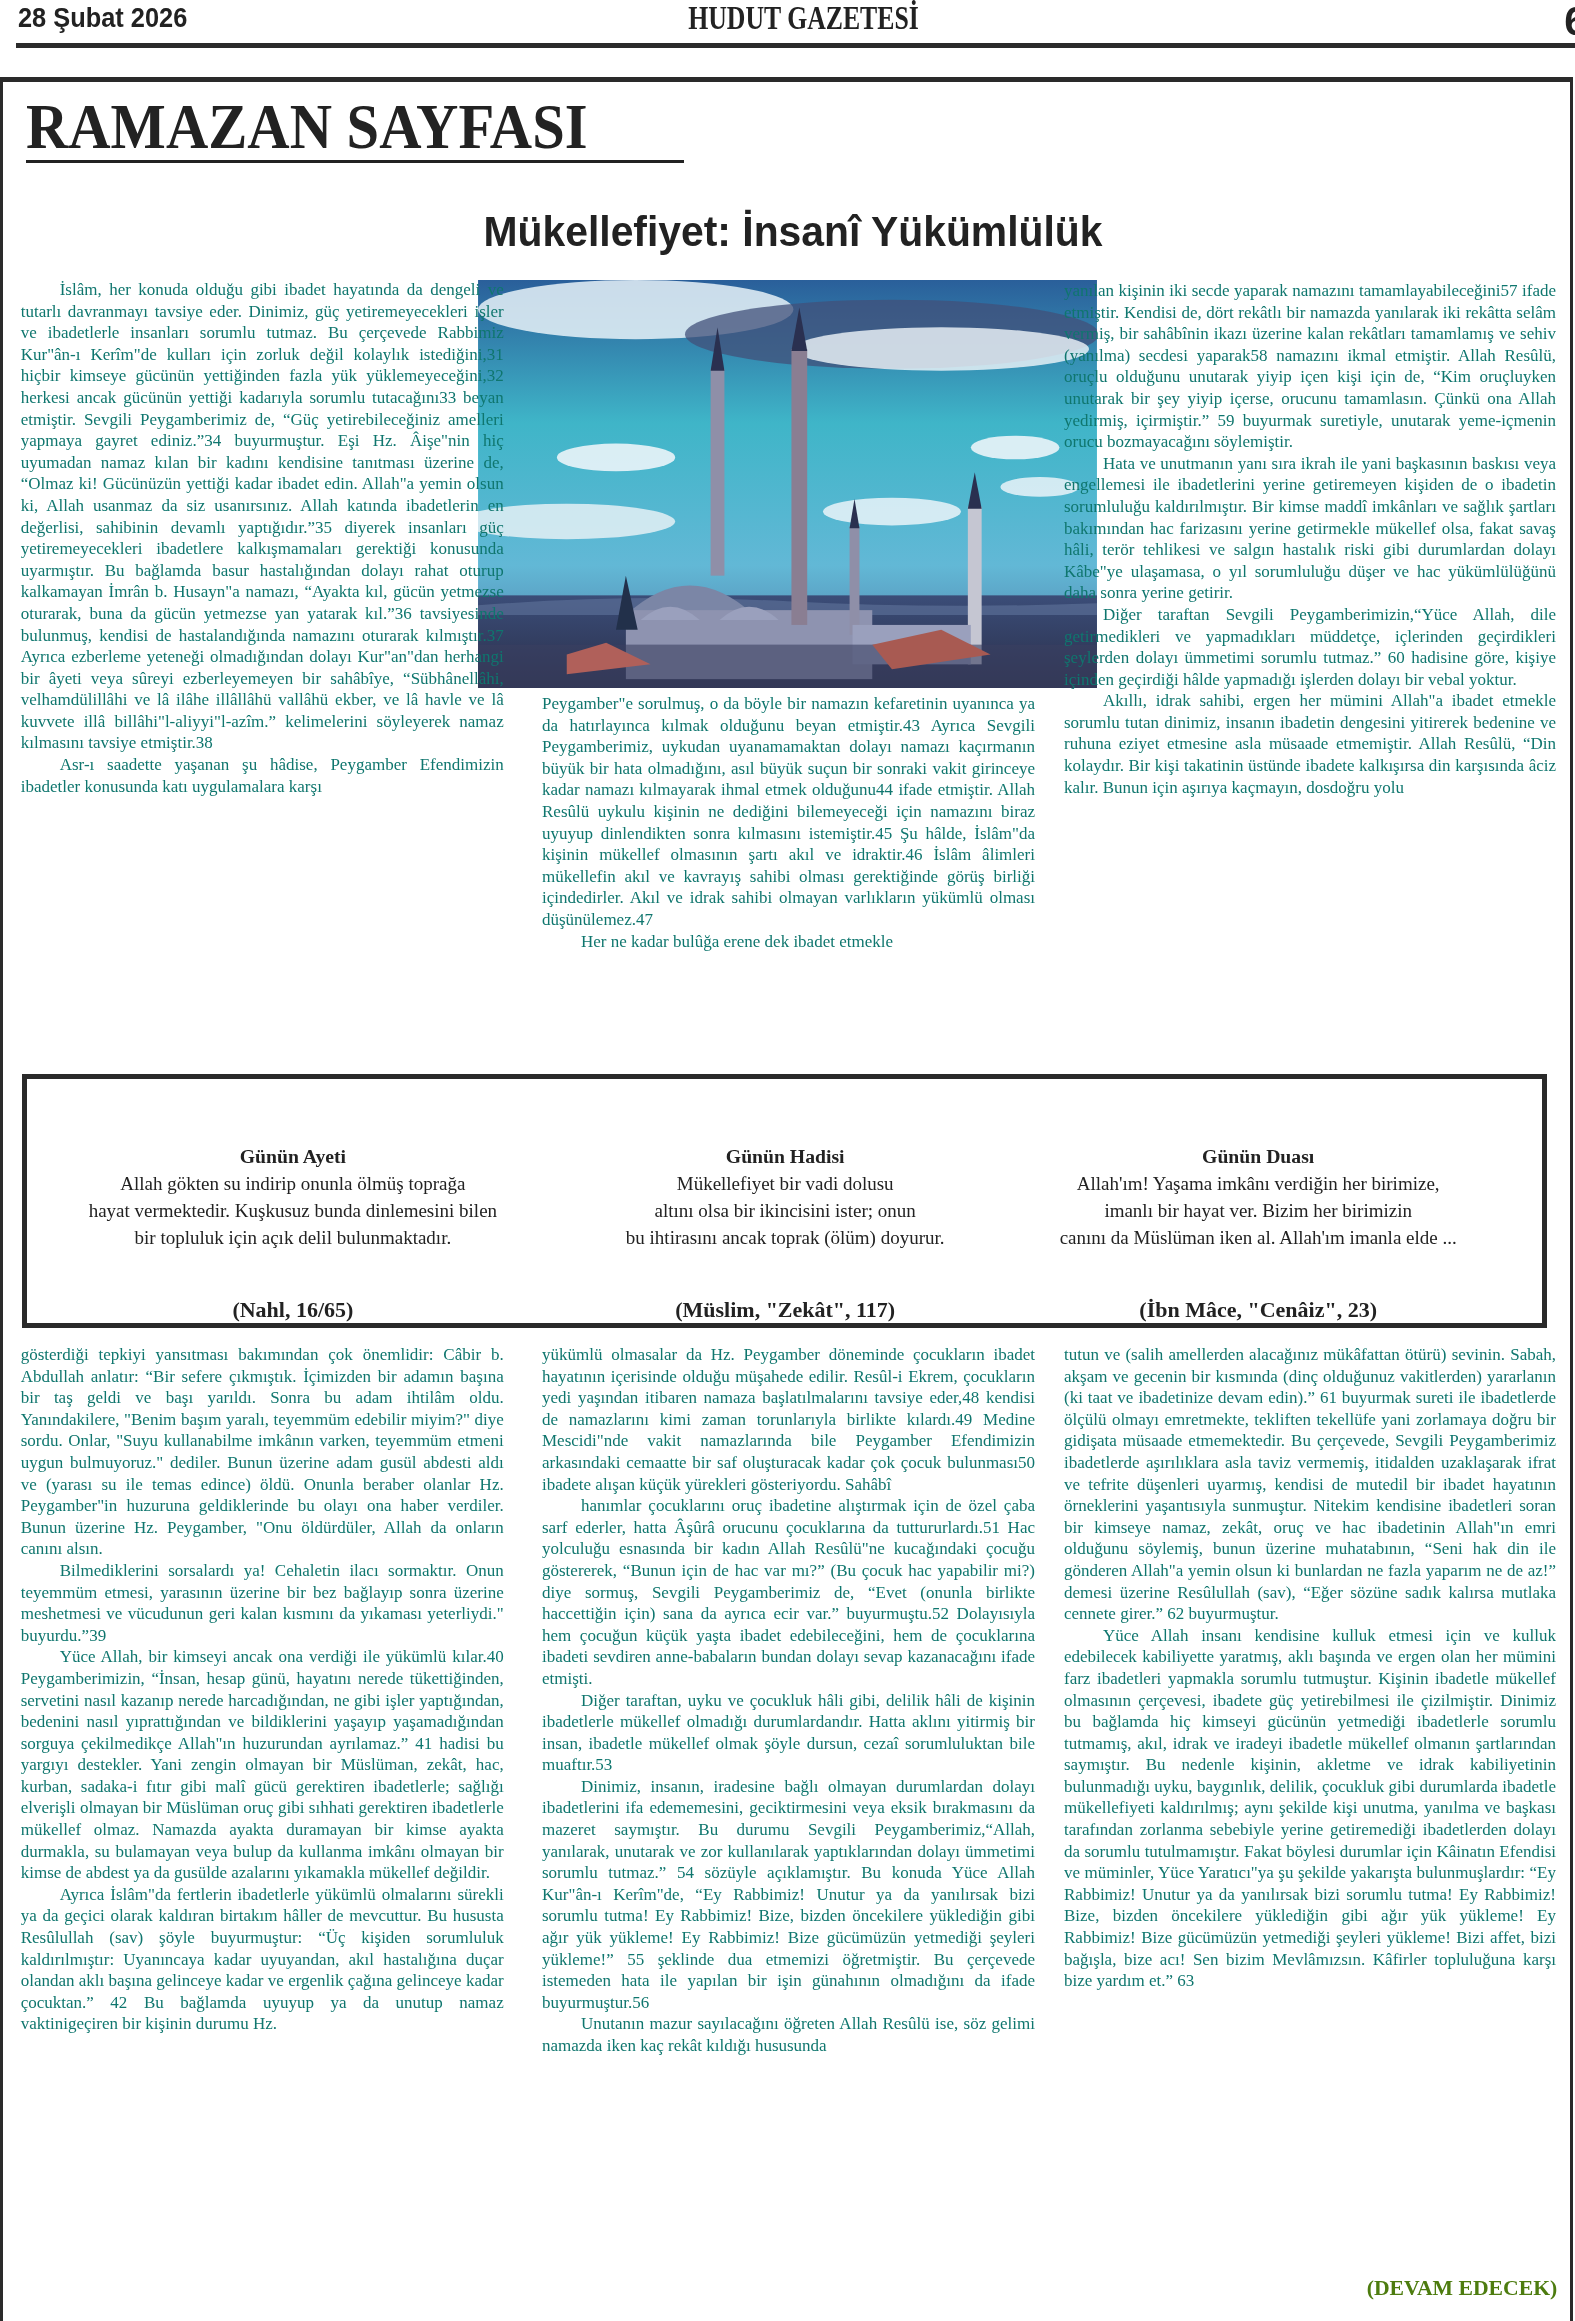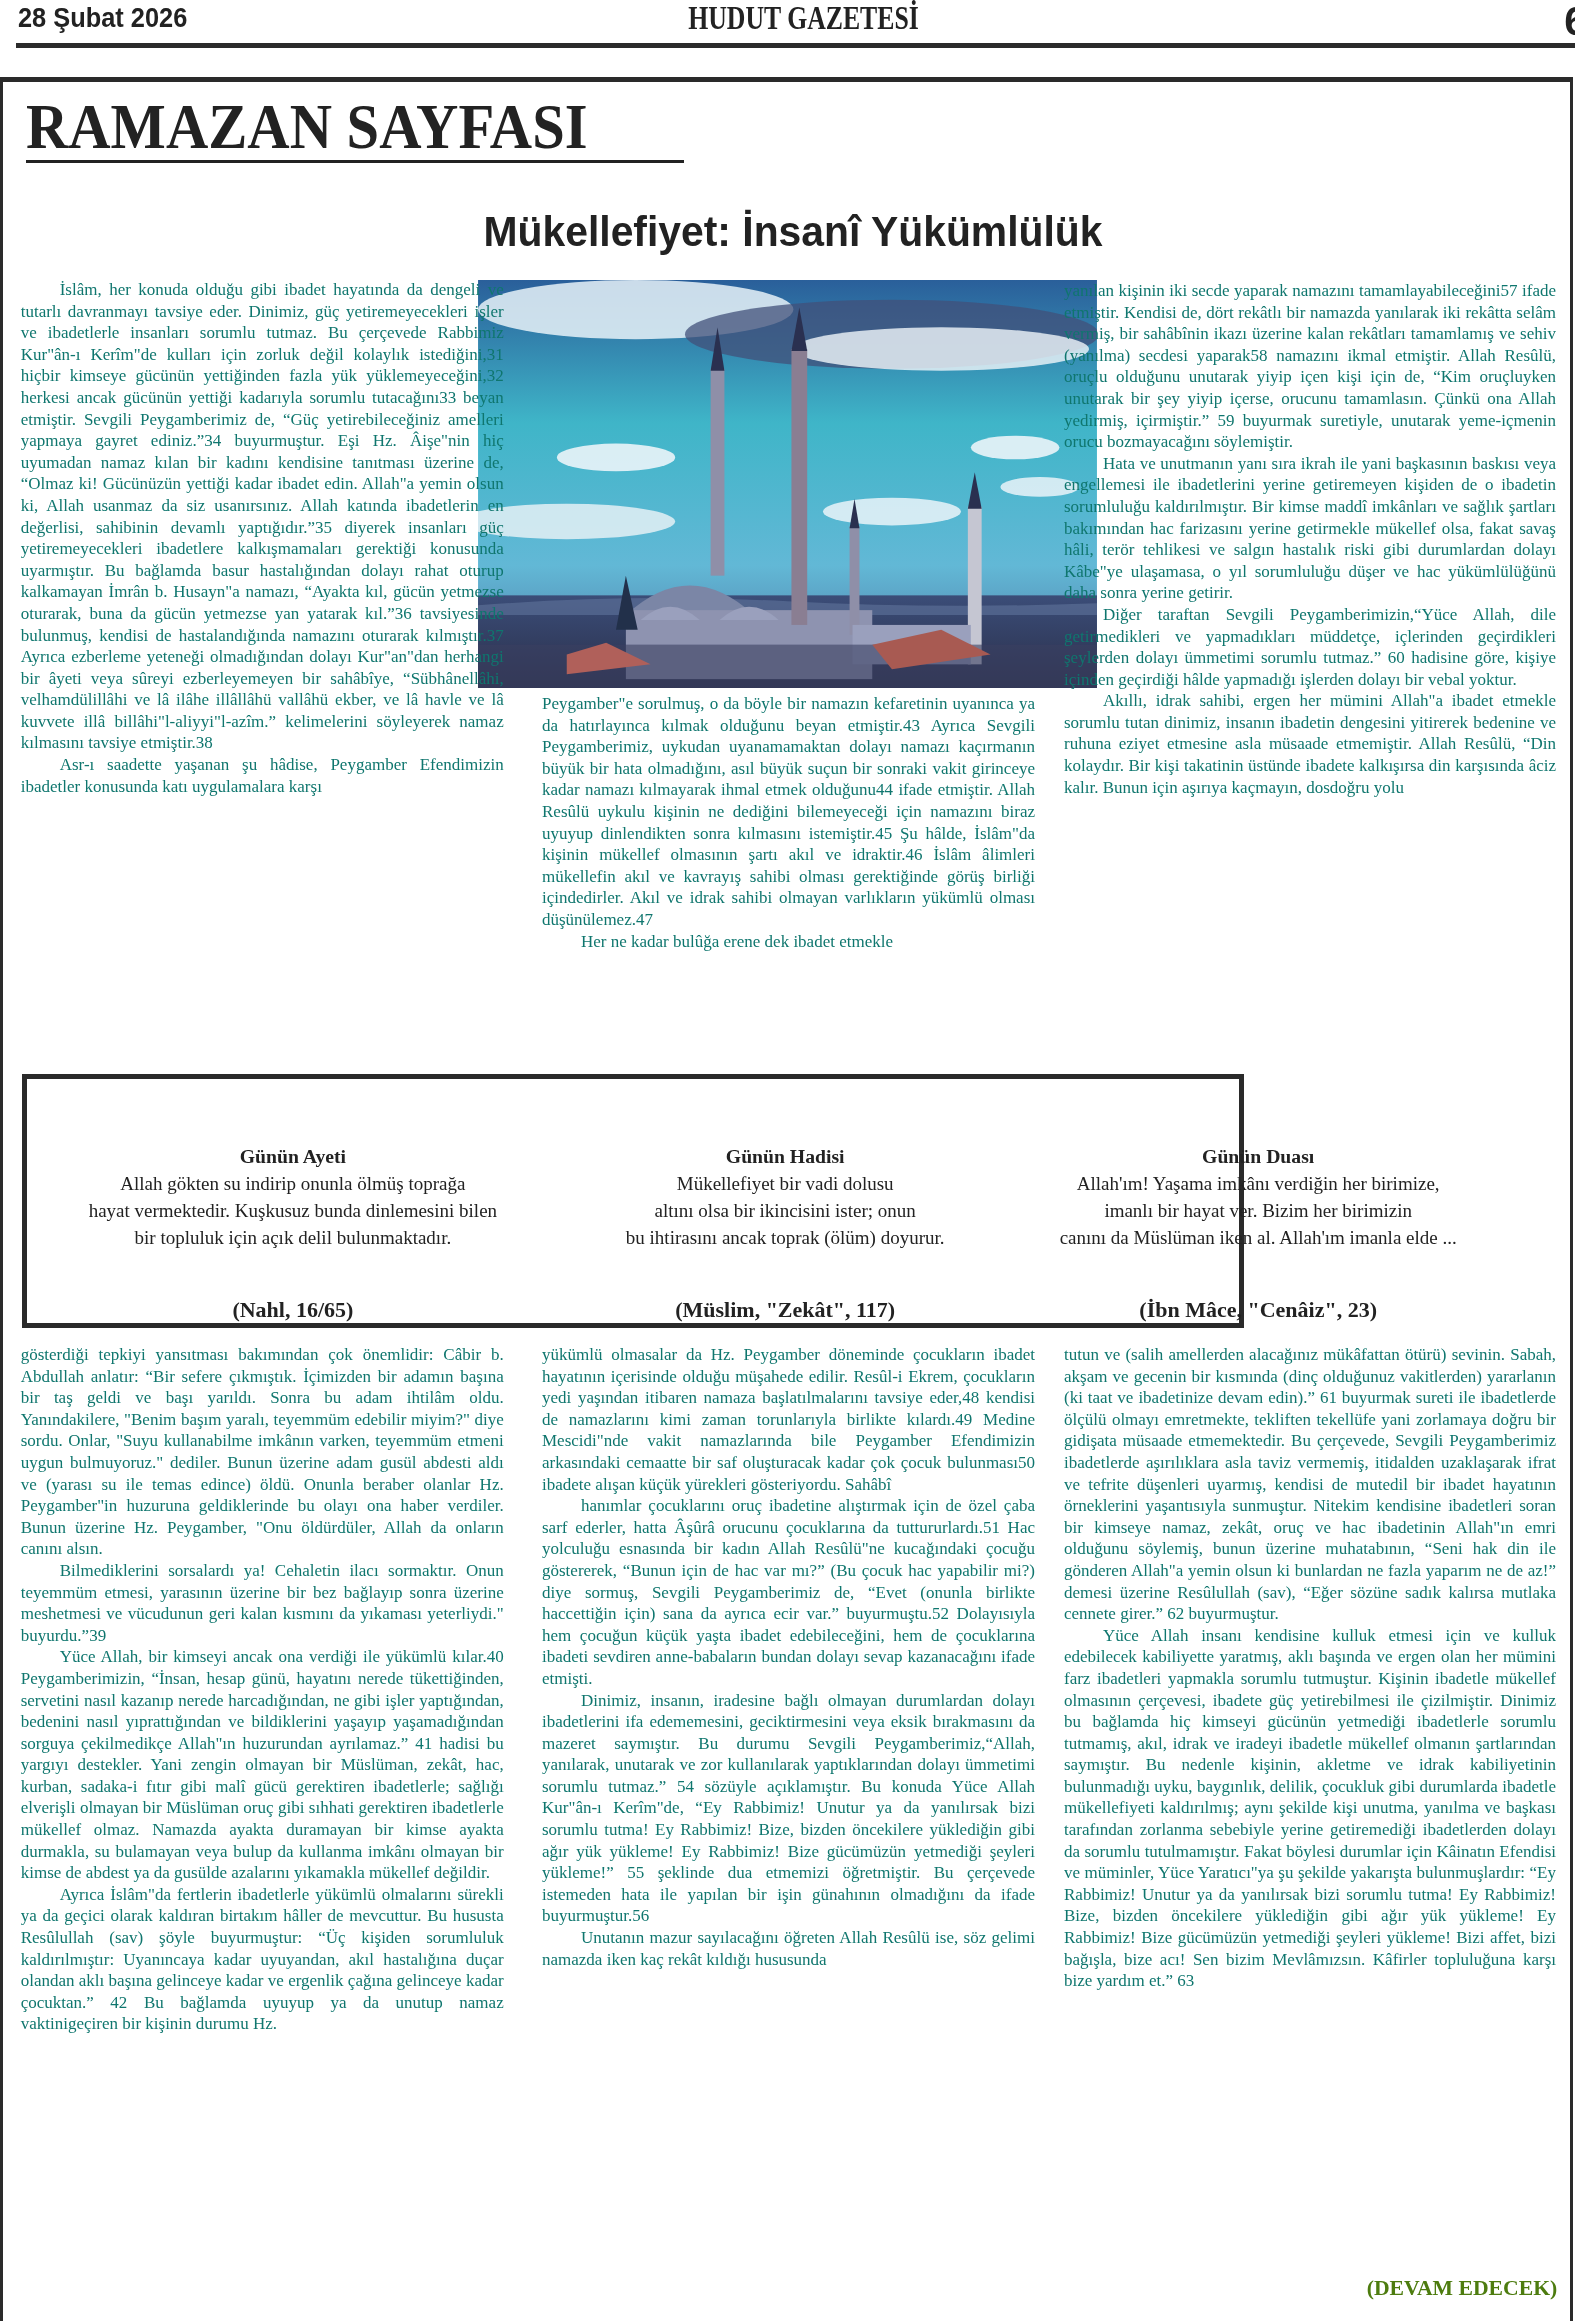--- a/index.html
+++ b/index.html
@@ -13,21 +13,21 @@
   .section-title { position:absolute; left:25.6px; top:93px; font-family:"Liberation Serif", serif; font-weight:bold; font-size:63px; color:#222; transform:scaleX(0.93); transform-origin:left; line-height:69px; }
   .section-underline { position:absolute; left:25.6px; top:160px; width:658px; height:3px; background:#222; }
   .headline { position:absolute; left:384px; top:207px; width:818px; text-align:center; font-family:"Liberation Sans", sans-serif; font-weight:bold; font-size:43px; color:#222; transform:scaleX(0.95); }
   .photo { position:absolute; left:478px; top:280px; width:619px; height:408px; overflow:hidden; }
   .col { position:absolute; font-size:17px; line-height:21.6px; text-align:justify; color:#0f766e; }
   .col p { margin:0; text-indent:0; }
   .col p.ind { text-indent:39px; }
   .c1 { left:20.7px; width:483px; top:279px; }
   .c2top { left:542px; width:493px; top:693px; }
   .c3 { left:1064px; width:492px; top:280px; }
-  .box { position:absolute; left:21.7px; top:1074px; width:1222px; height:254px; border:5.9px solid #2a2a2a; box-sizing:border-box; }
+  .box { position:absolute; left:21.7px; top:1074px; width:1525px; height:254px; border:5.9px solid #2a2a2a; box-sizing:border-box; }
   .boxcol { position:absolute; top:64px; width:493px; text-align:center; font-size:19px; line-height:27px; color:#222; }
   .boxcol h3 { margin:0; font-size:19.7px; font-weight:bold; }
   .boxcol .src { margin-top:45px; font-weight:bold; font-size:22px; }
   .b1 { left:19.7px; } .b2 { left:512px; } .b3 { left:985px; }
   .c4 { left:20.7px; width:483px; top:1344px; }
   .c5 { left:542px; width:493px; top:1344px; }
   .c6 { left:1064px; width:492px; top:1344px; }
   .devam { position:absolute; right:17.7px; top:2276px; font-weight:bold; font-size:21.7px; color:#4d7c0f; }
 </style>
 </head>
@@ -136,20 +136,21 @@
 <div class="col c4">
   <p>gösterdiği tepkiyi yansıtması bakımından çok önemlidir: Câbir b. Abdullah anlatır: “Bir sefere çıkmıştık. İçimizden bir adamın başına bir taş geldi ve başı yarıldı. Sonra bu adam ihtilâm oldu. Yanındakilere, "Benim başım yaralı, teyemmüm edebilir miyim?" diye sordu. Onlar, "Suyu kullanabilme imkânın varken, teyemmüm etmeni uygun bulmuyoruz." dediler. Bunun üzerine adam gusül abdesti aldı ve (yarası su ile temas edince) öldü. Onunla beraber olanlar Hz. Peygamber"in huzuruna geldiklerinde bu olayı ona haber verdiler. Bunun üzerine Hz. Peygamber, "Onu öldürdüler, Allah da onların canını alsın.</p>
   <p class="ind">Bilmediklerini sorsalardı ya! Cehaletin ilacı sormaktır. Onun teyemmüm etmesi, yarasının üzerine bir bez bağlayıp sonra üzerine meshetmesi ve vücudunun geri kalan kısmını da yıkaması yeterliydi." buyurdu.”39</p>
   <p class="ind">Yüce Allah, bir kimseyi ancak ona verdiği ile yükümlü kılar.40 Peygamberimizin, “İnsan, hesap günü, hayatını nerede tükettiğinden, servetini nasıl kazanıp nerede harcadığından, ne gibi işler yaptığından, bedenini nasıl yıprattığından ve bildiklerini yaşayıp yaşamadığından sorguya çekilmedikçe Allah"ın huzurundan ayrılamaz.” 41 hadisi bu yargıyı destekler. Yani zengin olmayan bir Müslüman, zekât, hac, kurban, sadaka-i fıtır gibi malî gücü gerektiren ibadetlerle; sağlığı elverişli olmayan bir Müslüman oruç gibi sıhhati gerektiren ibadetlerle mükellef olmaz. Namazda ayakta duramayan bir kimse ayakta durmakla, su bulamayan veya bulup da kullanma imkânı olmayan bir kimse de abdest ya da gusülde azalarını yıkamakla mükellef değildir.</p>
   <p class="ind">Ayrıca İslâm"da fertlerin ibadetlerle yükümlü olmalarını sürekli ya da geçici olarak kaldıran birtakım hâller de mevcuttur. Bu hususta Resûlullah (sav) şöyle buyurmuştur: “Üç kişiden sorumluluk kaldırılmıştır: Uyanıncaya kadar uyuyandan, akıl hastalığına duçar olandan aklı başına gelinceye kadar ve ergenlik çağına gelinceye kadar çocuktan.” 42 Bu bağlamda uyuyup ya da unutup namaz vaktinigeçiren bir kişinin durumu Hz.</p>
 </div>
 
 <div class="col c5">
   <p>yükümlü olmasalar da Hz. Peygamber döneminde çocukların ibadet hayatının içerisinde olduğu müşahede edilir. Resûl-i Ekrem, çocukların yedi yaşından itibaren namaza başlatılmalarını tavsiye eder,48 kendisi de namazlarını kimi zaman torunlarıyla birlikte kılardı.49 Medine Mescidi"nde vakit namazlarında bile Peygamber Efendimizin arkasındaki cemaatte bir saf oluşturacak kadar çok çocuk bulunması50 ibadete alışan küçük yürekleri gösteriyordu. Sahâbî</p>
   <p class="ind">hanımlar çocuklarını oruç ibadetine alıştırmak için de özel çaba sarf ederler, hatta Âşûrâ orucunu çocuklarına da tuttururlardı.51 Hac yolculuğu esnasında bir kadın Allah Resûlü"ne kucağındaki çocuğu göstererek, “Bunun için de hac var mı?” (Bu çocuk hac yapabilir mi?) diye sormuş, Sevgili Peygamberimiz de, “Evet (onunla birlikte haccettiğin için) sana da ayrıca ecir var.” buyurmuştu.52 Dolayısıyla hem çocuğun küçük yaşta ibadet edebileceğini, hem de çocuklarına ibadeti sevdiren anne-babaların bundan dolayı sevap kazanacağını ifade etmişti.</p>
+  <p class="ind">Diğer taraftan, uyku ve çocukluk hâli gibi, delilik hâli de kişinin ibadetlerle mükellef olmadığı durumlardandır. Hatta aklını yitirmiş bir insan, ibadetle mükellef olmak şöyle dursun, cezaî sorumluluktan bile muaftır.53</p>
   <p class="ind">Dinimiz, insanın, iradesine bağlı olmayan durumlardan dolayı ibadetlerini ifa edememesini, geciktirmesini veya eksik bırakmasını da mazeret saymıştır. Bu durumu Sevgili Peygamberimiz,“Allah, yanılarak, unutarak ve zor kullanılarak yaptıklarından dolayı ümmetimi sorumlu tutmaz.” 54 sözüyle açıklamıştır. Bu konuda Yüce Allah Kur"ân-ı Kerîm"de, “Ey Rabbimiz! Unutur ya da yanılırsak bizi sorumlu tutma! Ey Rabbimiz! Bize, bizden öncekilere yüklediğin gibi ağır yük yükleme! Ey Rabbimiz! Bize gücümüzün yetmediği şeyleri yükleme!” 55 şeklinde dua etmemizi öğretmiştir. Bu çerçevede istemeden hata ile yapılan bir işin günahının olmadığını da ifade buyurmuştur.56</p>
   <p class="ind">Unutanın mazur sayılacağını öğreten Allah Resûlü ise, söz gelimi namazda iken kaç rekât kıldığı hususunda</p>
 </div>
 
 <div class="col c6">
   <p>tutun ve (salih amellerden alacağınız mükâfattan ötürü) sevinin. Sabah, akşam ve gecenin bir kısmında (dinç olduğunuz vakitlerden) yararlanın (ki taat ve ibadetinize devam edin).” 61 buyurmak sureti ile ibadetlerde ölçülü olmayı emretmekte, tekliften tekellüfe yani zorlamaya doğru bir gidişata müsaade etmemektedir. Bu çerçevede, Sevgili Peygamberimiz ibadetlerde aşırılıklara asla taviz vermemiş, itidalden uzaklaşarak ifrat ve tefrite düşenleri uyarmış, kendisi de mutedil bir ibadet hayatının örneklerini yaşantısıyla sunmuştur. Nitekim kendisine ibadetleri soran bir kimseye namaz, zekât, oruç ve hac ibadetinin Allah"ın emri olduğunu söylemiş, bunun üzerine muhatabının, “Seni hak din ile gönderen Allah"a yemin olsun ki bunlardan ne fazla yaparım ne de az!” demesi üzerine Resûlullah (sav), “Eğer sözüne sadık kalırsa mutlaka cennete girer.” 62 buyurmuştur.</p>
   <p class="ind">Yüce Allah insanı kendisine kulluk etmesi için ve kulluk edebilecek kabiliyette yaratmış, aklı başında ve ergen olan her mümini farz ibadetleri yapmakla sorumlu tutmuştur. Kişinin ibadetle mükellef olmasının çerçevesi, ibadete güç yetirebilmesi ile çizilmiştir. Dinimiz bu bağlamda hiç kimseyi gücünün yetmediği ibadetlerle sorumlu tutmamış, akıl, idrak ve iradeyi ibadetle mükellef olmanın şartlarından saymıştır. Bu nedenle kişinin, akletme ve idrak kabiliyetinin bulunmadığı uyku, baygınlık, delilik, çocukluk gibi durumlarda ibadetle mükellefiyeti kaldırılmış; aynı şekilde kişi unutma, yanılma ve başkası tarafından zorlanma sebebiyle yerine getiremediği ibadetlerden dolayı da sorumlu tutulmamıştır. Fakat böylesi durumlar için Kâinatın Efendisi ve müminler, Yüce Yaratıcı"ya şu şekilde yakarışta bulunmuşlardır: “Ey Rabbimiz! Unutur ya da yanılırsak bizi sorumlu tutma! Ey Rabbimiz! Bize, bizden öncekilere yüklediğin gibi ağır yük yükleme! Ey Rabbimiz! Bize gücümüzün yetmediği şeyleri yükleme! Bizi affet, bizi bağışla, bize acı! Sen bizim Mevlâmızsın. Kâfirler topluluğuna karşı bize yardım et.” 63</p>
 </div>
 
 <div class="devam">(DEVAM EDECEK)</div>

